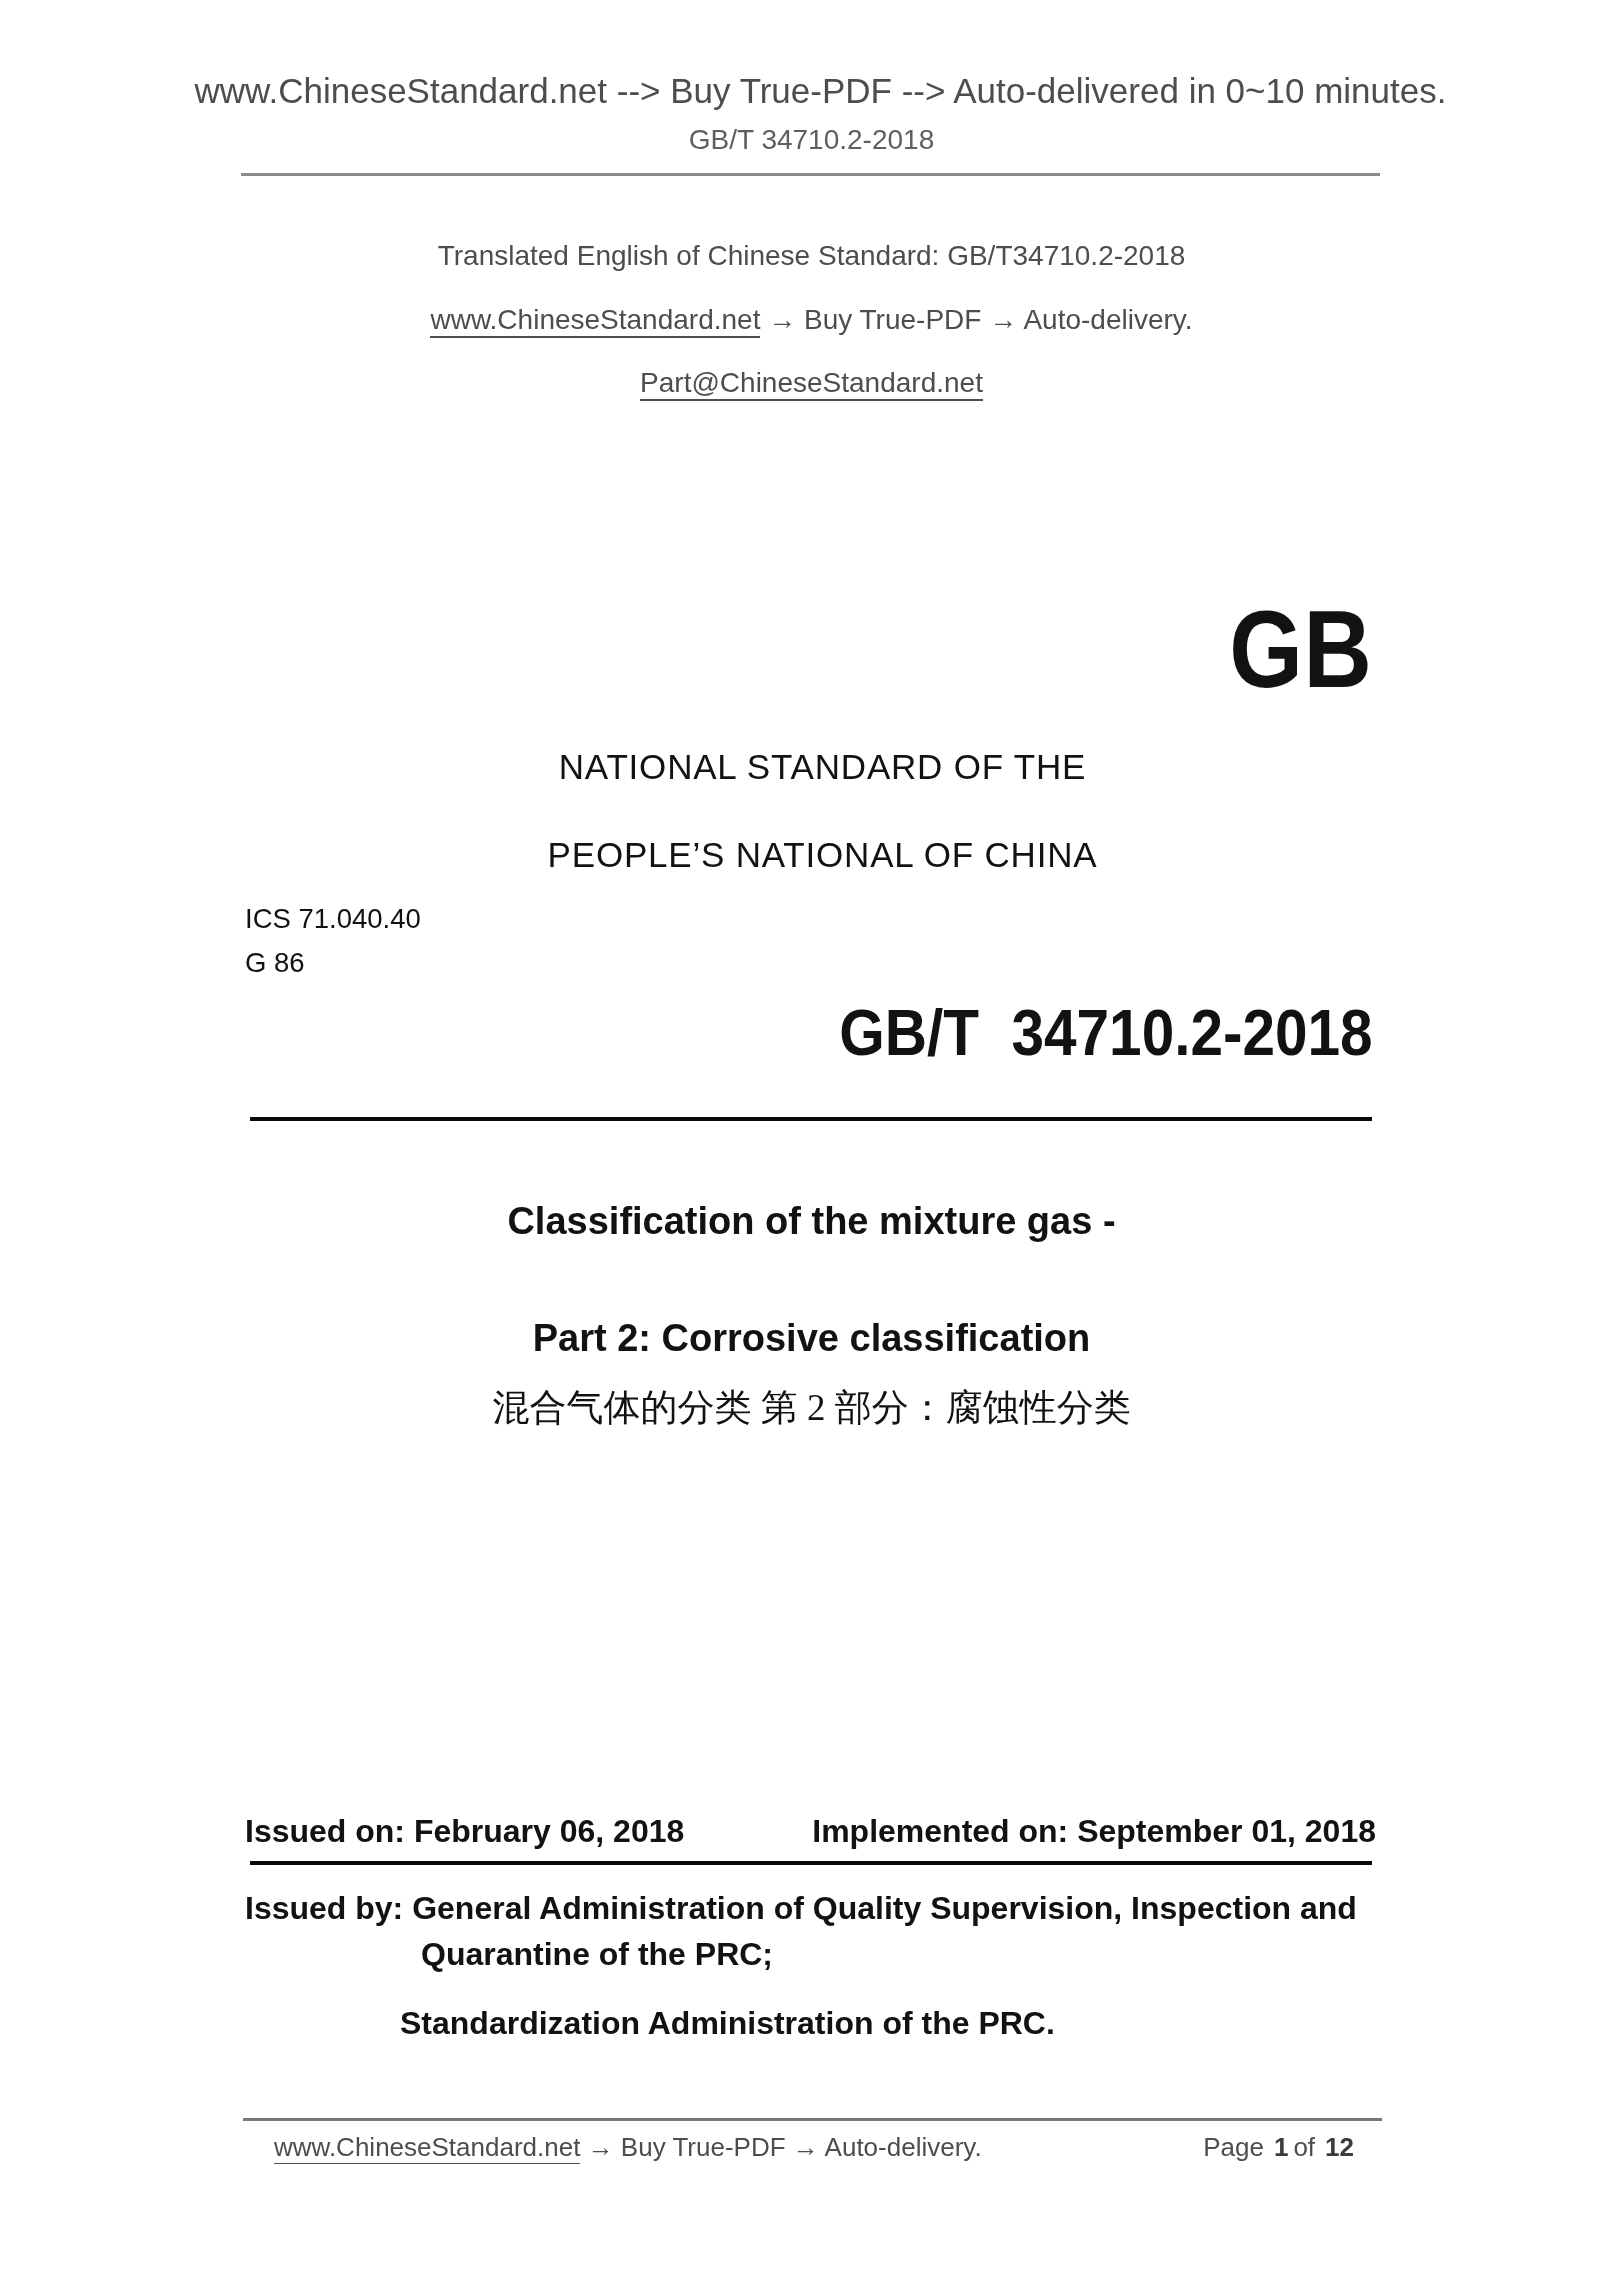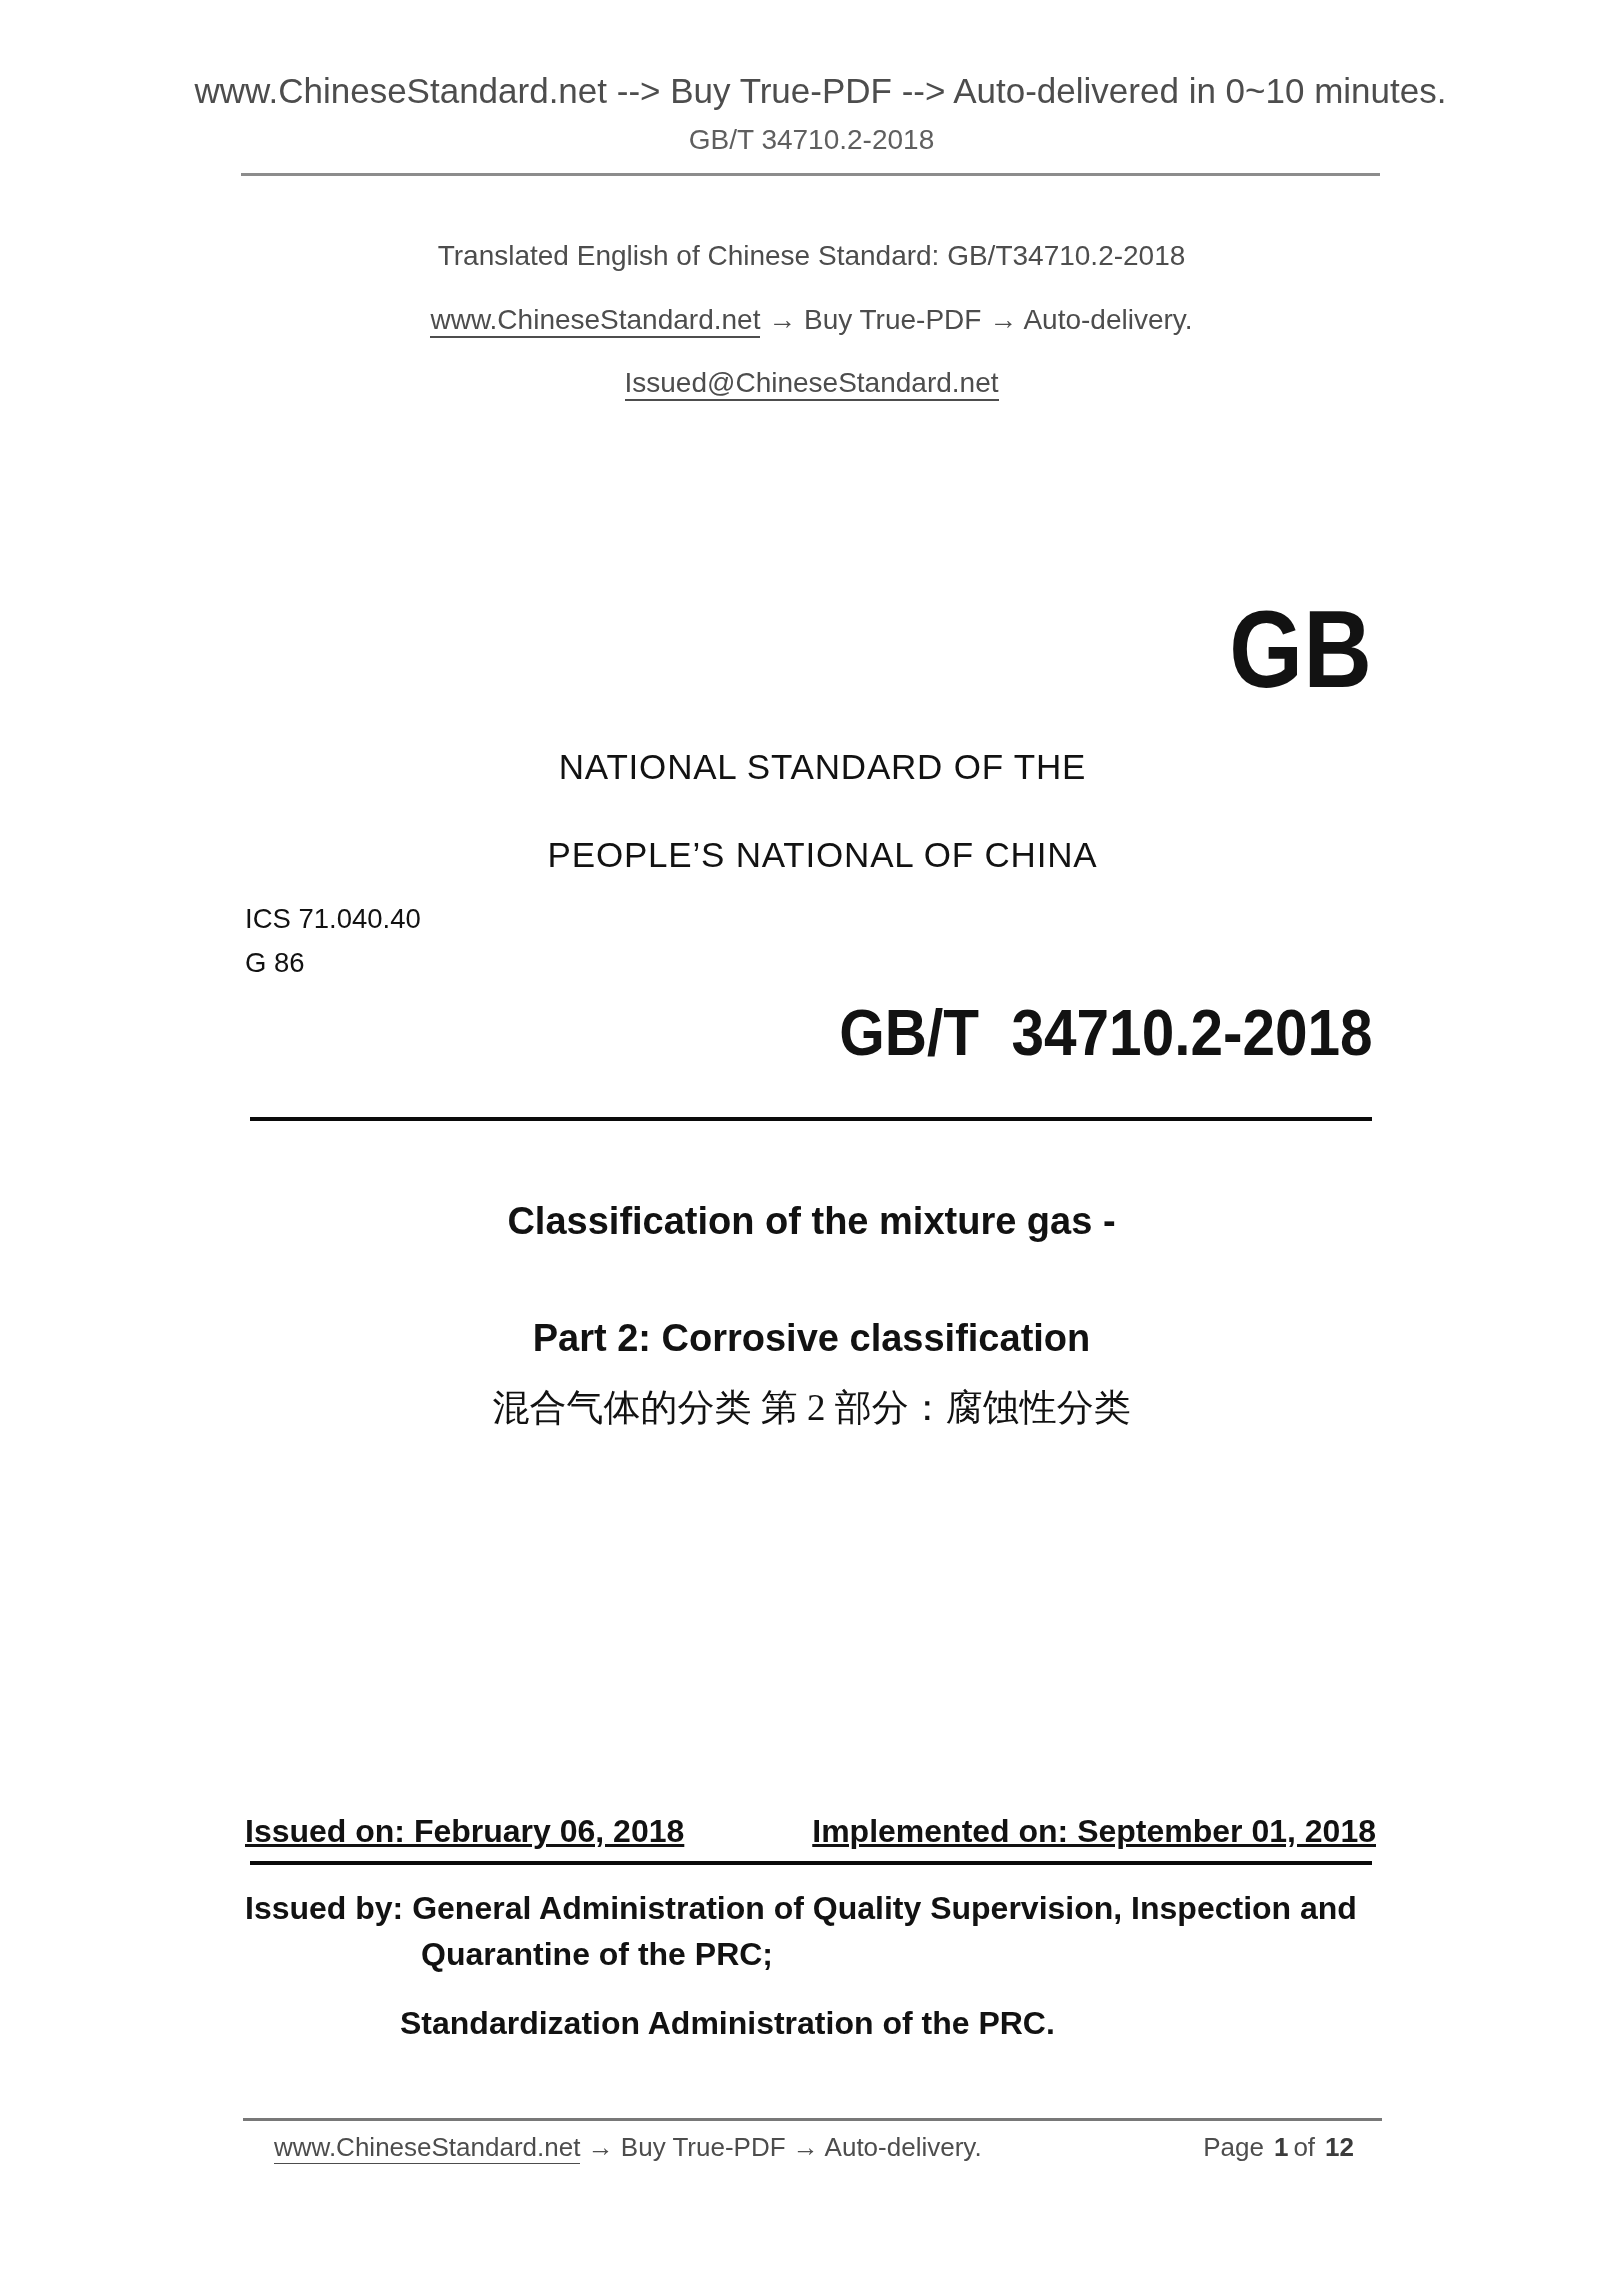--- a/index.html
+++ b/index.html
@@ -43,21 +43,21 @@
   .title-en{font-size:38px;font-weight:bold;line-height:47px;}
   .title1{top:1198px;}
   .title2{top:1315px;}
   .title-zh{
     top:1386px;font-size:37px;line-height:43px;
     font-family:"Liberation Serif","DejaVu Serif",serif;
   }
   .dates{
     top:1811px;left:245px;width:1131px;
     display:flex;justify-content:space-between;
-    font-size:32px;font-weight:bold;line-height:40px;text-decoration:underline;
+    font-size:32px;font-weight:bold;line-height:40px;
   }
   .rule-thick2{top:1861px;left:250px;width:1122px;height:4.2px;background:#0a0a0a;}
   .issued1{top:1888px;left:245px;font-size:32px;font-weight:bold;line-height:40px;}
   .issued2{top:1934px;left:421px;font-size:32px;font-weight:bold;line-height:40px;}
   .issued3{top:2003px;left:400px;font-size:32px;font-weight:bold;line-height:40px;}
   .rule-foot{top:2118px;left:243px;width:1139px;height:2.5px;background:#787878;}
   .footer-row{
     top:2131px;left:274px;width:1085px;
     display:flex;justify-content:space-between;align-items:baseline;
     font-size:26px;line-height:33px;color:#4d4d4d;
@@ -70,21 +70,21 @@
 <body>
 
 <div class="page">
 
   <div class="abs center gray hdr1">www.ChineseStandard.net --&gt; Buy True-PDF --&gt; Auto-delivered in 0~10 minutes.</div>
   <div class="abs center hdr2">GB/T 34710.2-2018</div>
   <div class="abs rule-top"></div>
 
   <div class="abs center gray t1">Translated English of Chinese Standard: GB/T34710.2-2018</div>
   <div class="abs center gray t2"><span class="ulink">www.ChineseStandard.net</span><span> → Buy True-PDF → Auto-delivery.</span></div>
-  <div class="abs center gray t3"><span class="ulink">Issued@ChineseStandard.net</span></div>
+  <div class="abs center gray t3"><span class="ulink">Part@ChineseStandard.net</span></div>
 
   <div class="abs gb-logo">GB</div>
   <div class="abs center nat nat1">NATIONAL STANDARD OF THE</div>
   <div class="abs center nat nat2">PEOPLE’S NATIONAL OF CHINA</div>
   <div class="abs ics">ICS 71.040.40</div>
   <div class="abs g86">G 86</div>
   <div class="abs stdnum">GB/T  34710.2-2018</div>
   <div class="abs rule-thick1"></div>
 
   <div class="abs center title-en title1">Classification of the mixture gas -</div>

